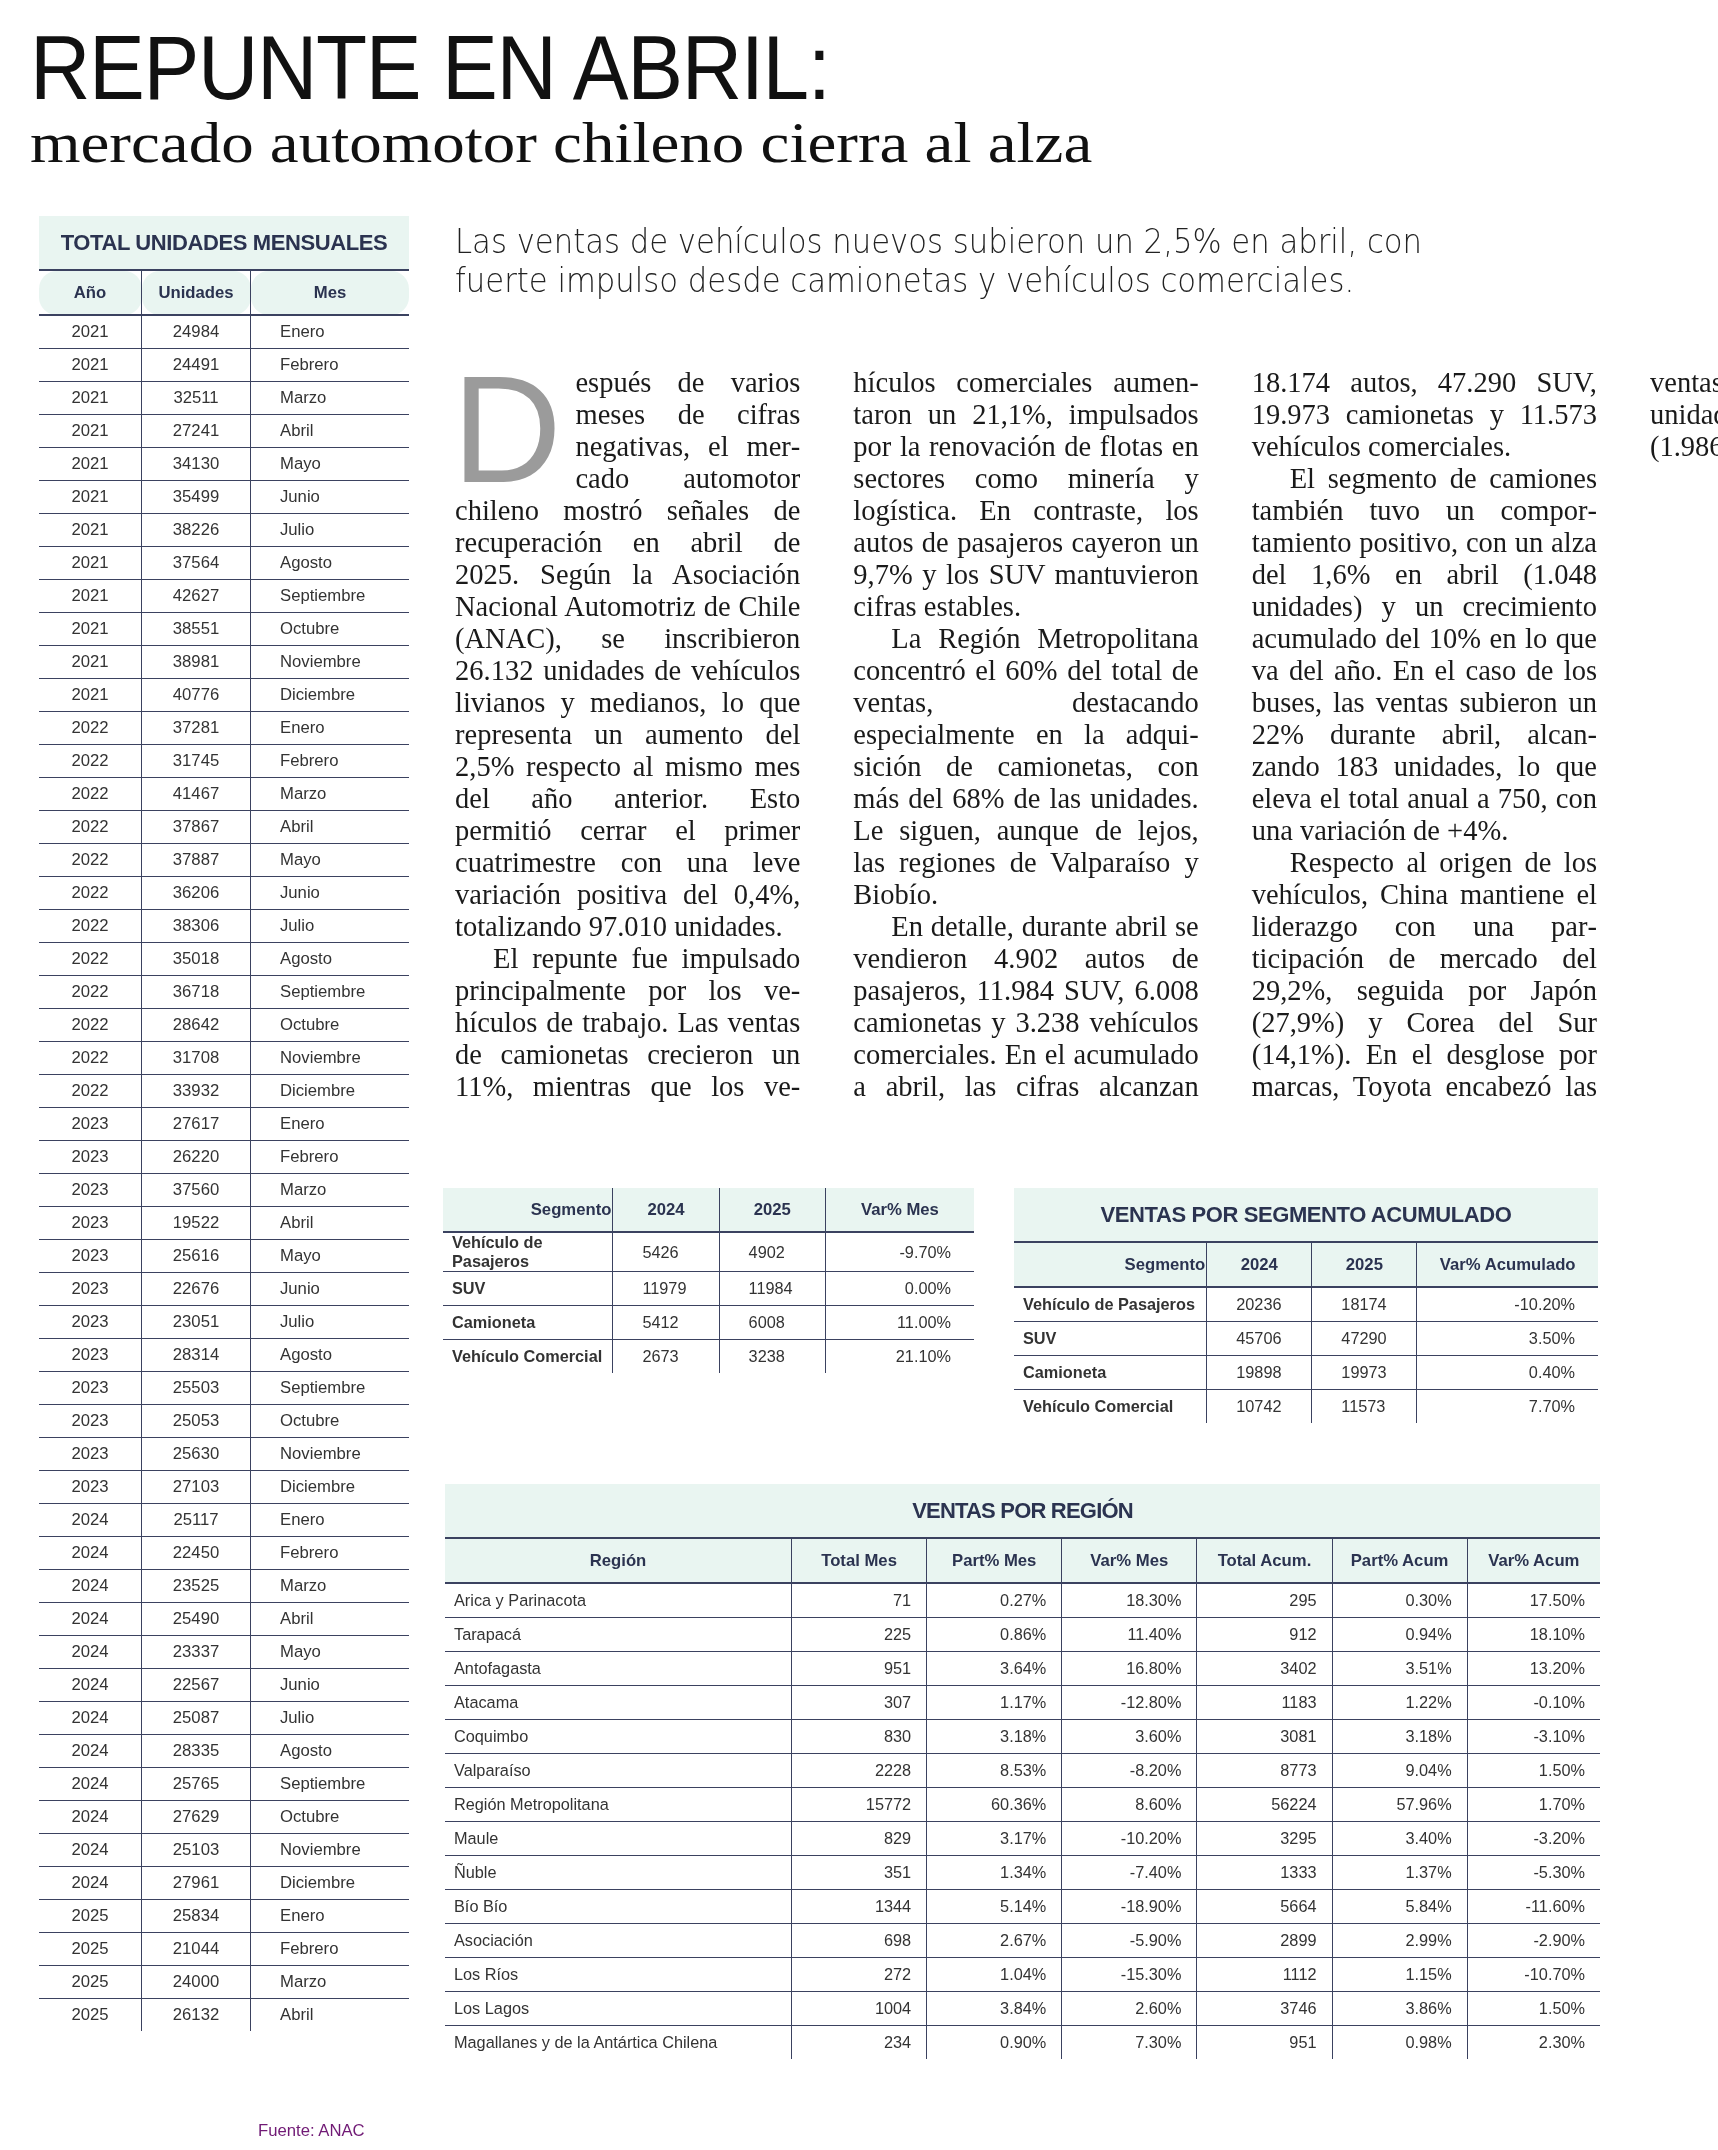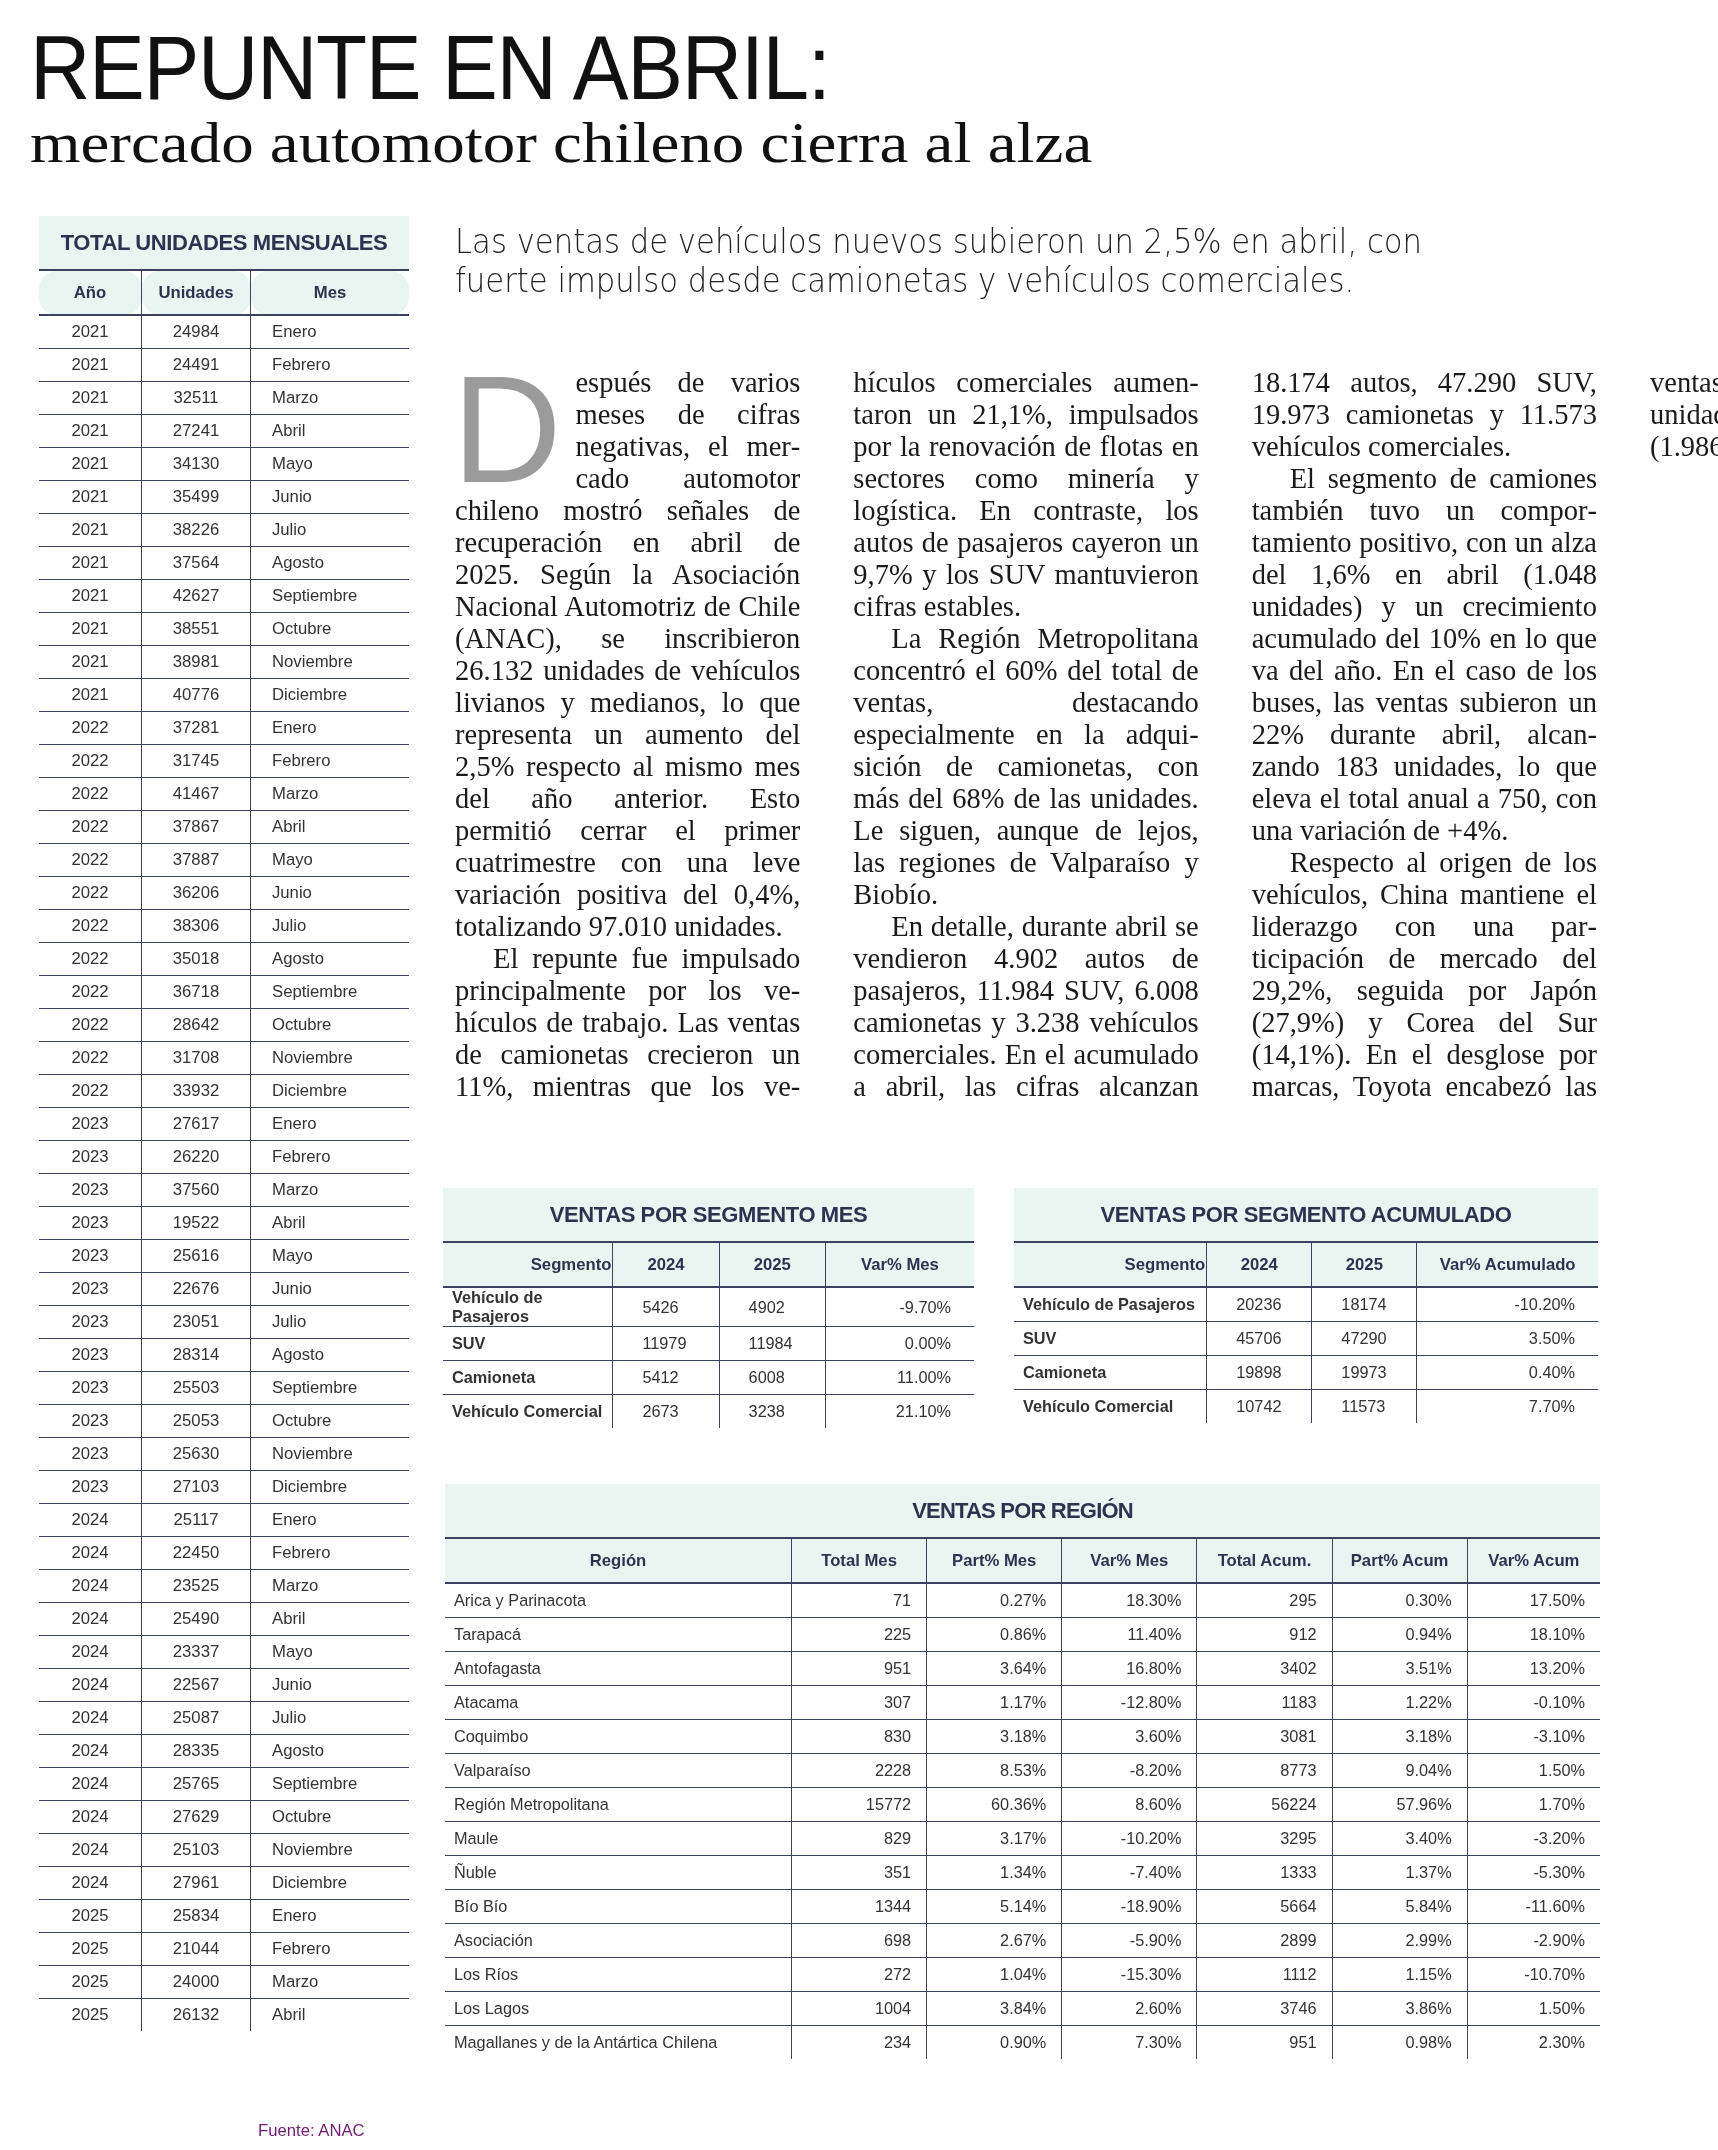--- a/index.html
+++ b/index.html
@@ -12,21 +12,21 @@
 
   
   .monthly{position:absolute;left:39px;top:216px;width:370px;}
   .monthly .cap{height:53px;font-size:22px;letter-spacing:-0.4px;display:flex;align-items:center;justify-content:center;border-bottom:2.3px solid #3b4260;}
   .monthly table{width:100%;}
   .monthly th{height:41px;font-size:16.7px;background:#e9f5f1;color:#2b3350;font-weight:700;border-bottom:2.3px solid #3b4260;border-left:1.5px solid #3b4260;border-radius:18px;}
   .monthly th:first-child{border-left:none;}
   .monthly td{height:32px;padding:0;font-size:16.7px;color:#333;border-bottom:1.5px solid #3b4260;border-left:1.5px solid #3b4260;}
   .monthly td:first-child{border-left:none;text-align:center;width:102px;}
   .monthly td:nth-child(2){text-align:center;width:108px;}
-  .monthly td:nth-child(3){padding-left:21px;margin-left:43px;}
+  .monthly td:nth-child(3){padding-left:29px;margin-left:43px;}
   .monthly tr:last-child td{border-bottom:none;}
   .source{position:absolute;left:258px;top:2121px;font-size:16.7px;color:#701a75;}
 
   
   .lede{position:absolute;left:455px;top:222px;width:1062px;font-family:"DejaVu Sans",sans-serif;font-size:33px;line-height:39px;color:#222;font-weight:300;transform:scaleX(0.93);transform-origin:left top;}
 
   
   .article{position:absolute;left:455px;top:367px;width:1142px;height:759px;column-count:3;column-gap:53px;column-fill:auto;font-family:"Liberation Serif",serif;font-size:28.5px;line-height:32px;color:#1a1a1a;text-align:justify;hyphens:manual;}
   .article p{margin:0;text-indent:38px;}
   .article p.first{text-indent:0;}
@@ -343,21 +343,20 @@
 <article class="article">
   <p class="first"><span class="dropcap">D</span><span>espués de varios meses de cifras negativas, el mer­cado automotor chileno mostró señales de recuperación en abril de 2025. Según la Asociación Nacional Automotriz de Chile (ANAC), se inscribi­eron 26.132 unidades de ve­hículos livianos y medianos, lo que representa un au­mento del 2,5% respecto al mismo mes del año anterior. Esto permitió cerrar el prim­er cuatrimestre con una leve variación positiva del 0,4%, totalizando 97.010 unidades.</span></p>
   <p>El repunte fue impulsado principalmente por los ve­hículos de trabajo. Las ven­tas de camionetas crecieron un 11%, mientras que los ve­hículos comerciales aumen­taron un 21,1%, impulsados por la renovación de flotas en sectores como minería y logística. En contraste, los autos de pasajeros cayeron un 9,7% y los SUV mantuvi­eron cifras estables.</p>
   <p>La Región Metropoli­tana concentró el 60% del total de ventas, destacando especialmente en la adqui­sición de camionetas, con más del 68% de las unidades. Le siguen, aunque de lejos, las regiones de Valparaíso y Biobío.</p>
   <p>En detalle, durante abril se vendieron 4.902 autos de pasajeros, 11.984 SUV, 6.008 camionetas y 3.238 vehículos comerciales. En el acumu­lado a abril, las cifras alcan­zan 18.174 autos, 47.290 SUV, 19.973 camionetas y 11.573 vehículos comerciales.</p>
   <p>El segmento de camiones también tuvo un compor­tamiento positivo, con un alza del 1,6% en abril (1.048 unidades) y un crecimiento acumulado del 10% en lo que va del año. En el caso de los buses, las ventas subieron un 22% durante abril, alcan­zando 183 unidades, lo que eleva el total anual a 750, con una variación de +4%.</p>
   <p>Respecto al origen de los vehículos, China mantiene el liderazgo con una par­ticipación de mercado del 29,2%, seguida por Japón (27,9%) y Corea del Sur (14,1%). En el desglose por marcas, Toyota encabezó las ventas de abril con 2.426 unidades, seguida por Suzuki (1.986) y Hyundai (1.711).</p>
 </article>
 
 <section class="seg" id="seg-mes">
-  <div class="cap hdr-band">VENTAS POR SEGMENTO MES</div>
   <table>
     <colgroup>
         <col style="width:32%">
         <col style="width:20%">
         <col style="width:20%">
         <col style="width:28%">
       </colgroup>
     <thead>
       <tr>
         <th>Segmento</th>

